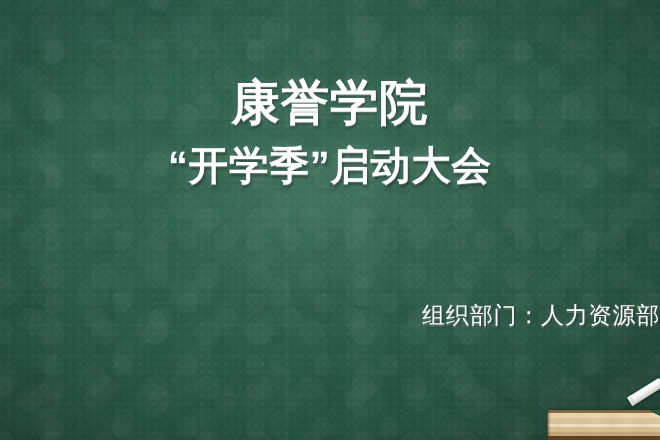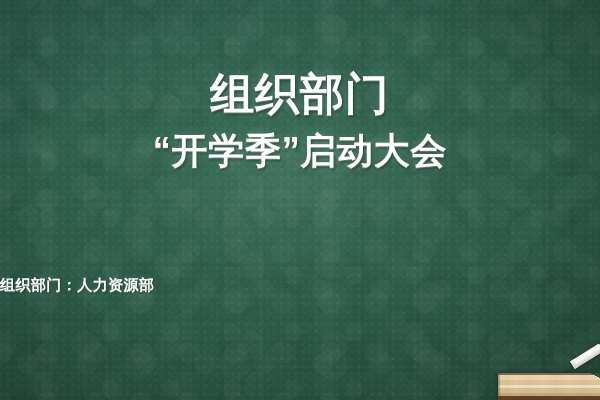--- a/index.html
+++ b/index.html
@@ -96,24 +96,24 @@
     top: 133px;
     left: 0; right: 0;
     font-size: 36px;
     line-height: 1;
   }
   .subtitle {
     position: absolute;
     top: 277px;
     left: 0; right: 0;
     color: #ffffff;
-    font-weight: bold;
-    font-size: 15px;
+    font-weight: normal;
+    font-size: 21px;
     line-height: 1;
-    text-align: left;
+    text-align: right;
     white-space: nowrap;
     letter-spacing: 0.03em;
     text-shadow:
        0 1px 0 rgba(255,255,255,0.20),
        1px 1px 2px rgba(0,0,0,0.40),
        0 0 6px rgba(255,255,255,0.10);
   }
 
   
   .ledge {
@@ -185,21 +185,21 @@
 <body>
 
 <div id="slide">
 
   <div class="board-base"></div>
   <div class="board-mottle"></div>
   <div class="board-speckle"></div>
   <div class="board-vignette"></div>
 
   <div class="text-layer">
-    <div class="title-line title-1">组织部门</div>
+    <div class="title-line title-1">康誉学院</div>
     <div class="title-line title-2">“开学季”启动大会</div>
     <div class="subtitle">组织部门：人力资源部</div>
   </div>
 
   <div class="ledge">
     <div class="ledge-grain"></div>
     <div class="ledge-bevel-left"></div>
     <div class="ledge-corner"></div>
   </div>
 

